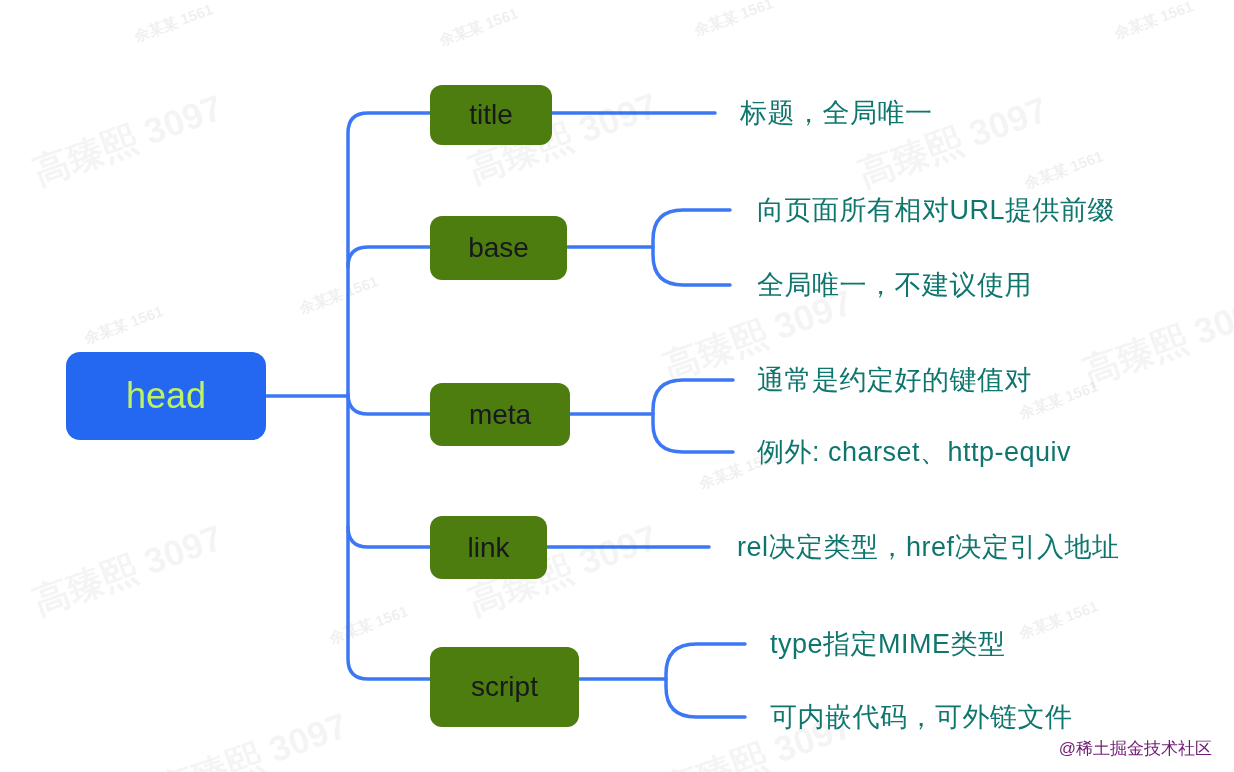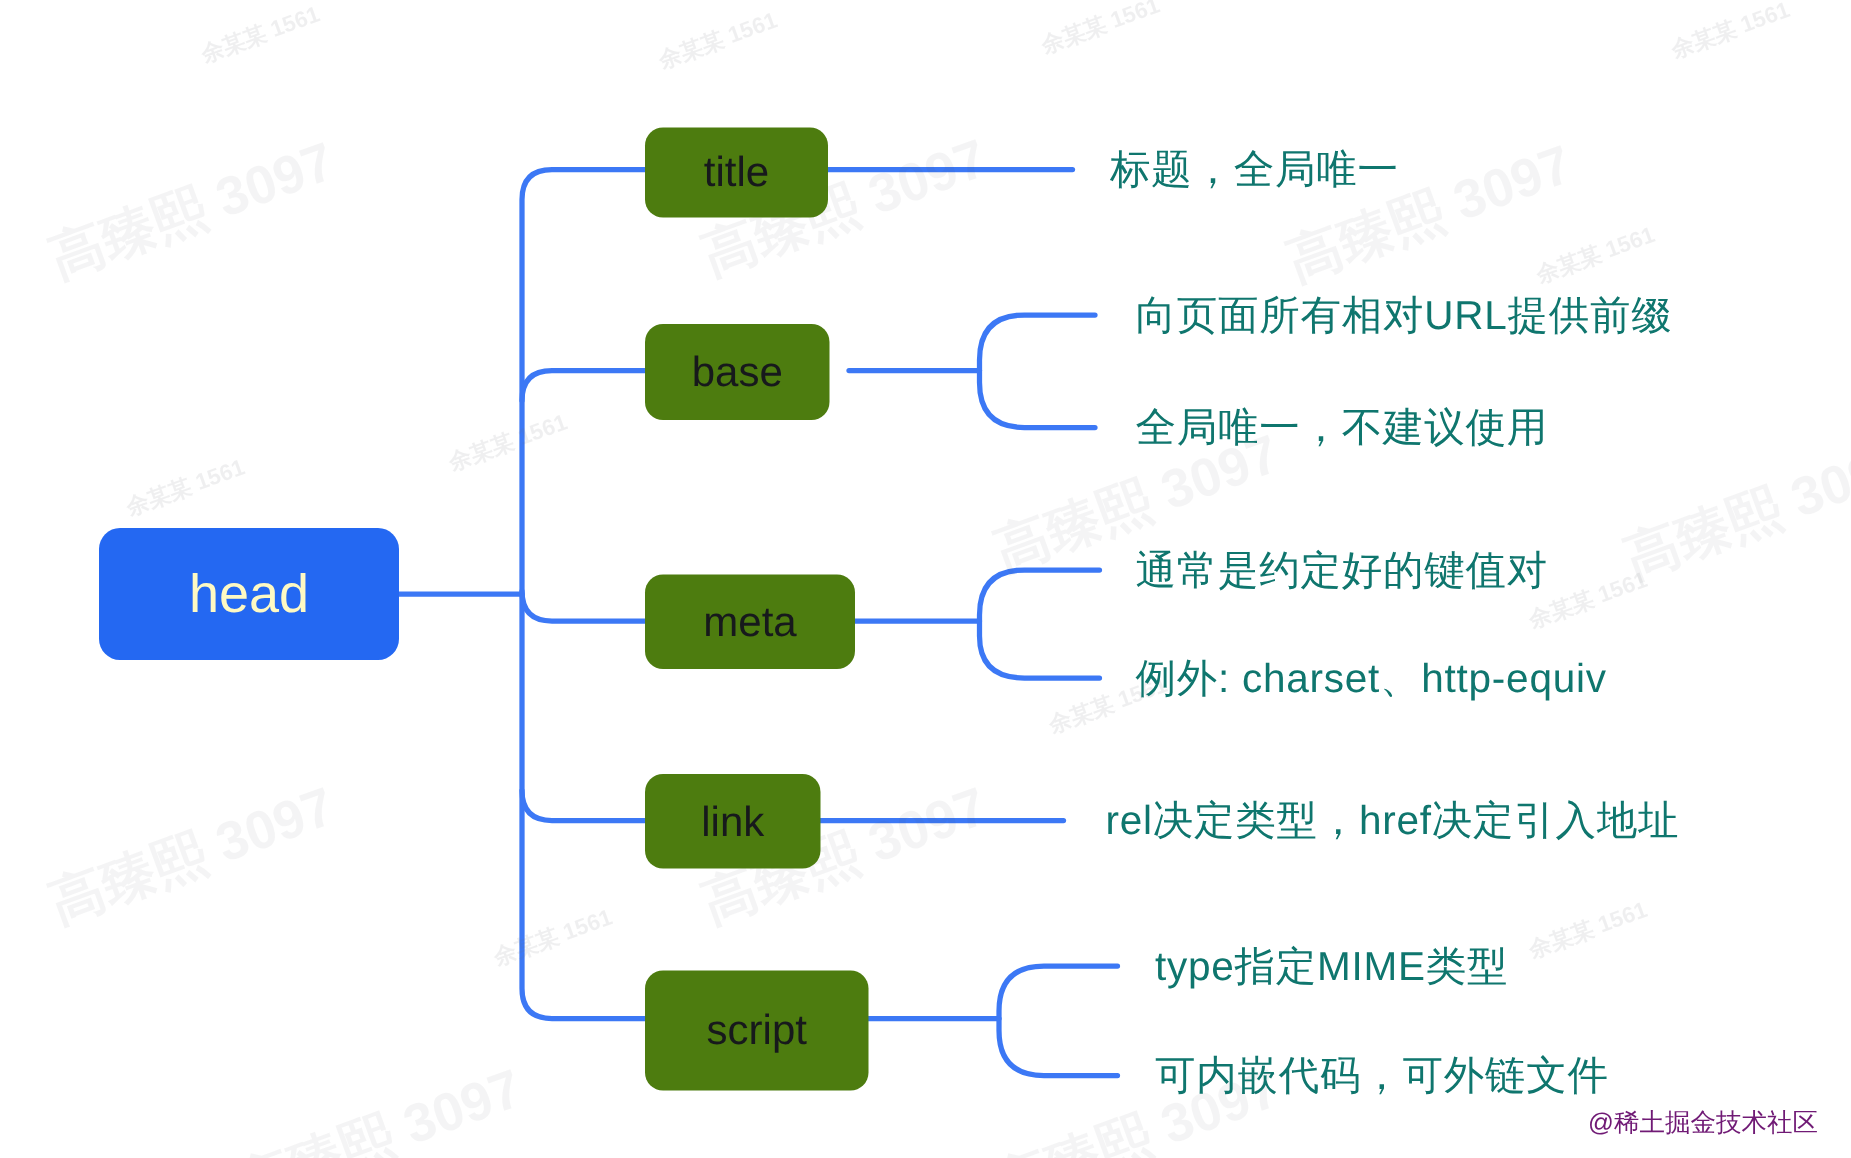--- a/index.html
+++ b/index.html
@@ -27,40 +27,40 @@
     stroke-linecap: round;
   }
 
   .root-node {
     position: absolute;
     left: 66px; top: 352px;
     width: 200px; height: 88px;
     background: #2468F2;
     border-radius: 14px;
     display: flex; align-items: center; justify-content: center;
-    color: #fef9c3;
+    color: #bef264;
     font-size: 36px;
     font-weight: 500;
     z-index: 3;
     cursor: pointer;
   }
 
   .child-node {
     position: absolute;
     background: #4d7c0f;
     border-radius: 12px;
     display: flex; align-items: center; justify-content: center;
     color: #17191C;
     font-size: 28px;
     font-weight: 500;
     z-index: 3;
     cursor: pointer;
   }
   .node-title  { left: 430px; top: 85px;  width: 122px; height: 60px; }
-  .node-base   { left: 430px; top: 216px; width: 123px; height: 64px; }
+  .node-base   { left: 430px; top: 216px; width: 137px; height: 64px; }
   .node-meta   { left: 430px; top: 383px; width: 140px; height: 63px; }
   .node-link   { left: 430px; top: 516px; width: 117px; height: 63px; }
   .node-script { left: 430px; top: 647px; width: 149px; height: 80px; }
 
   .leaf-text {
     position: absolute;
     transform: translateY(-50%);
     white-space: nowrap;
     color: #0f766e;
     font-size: 27px;

